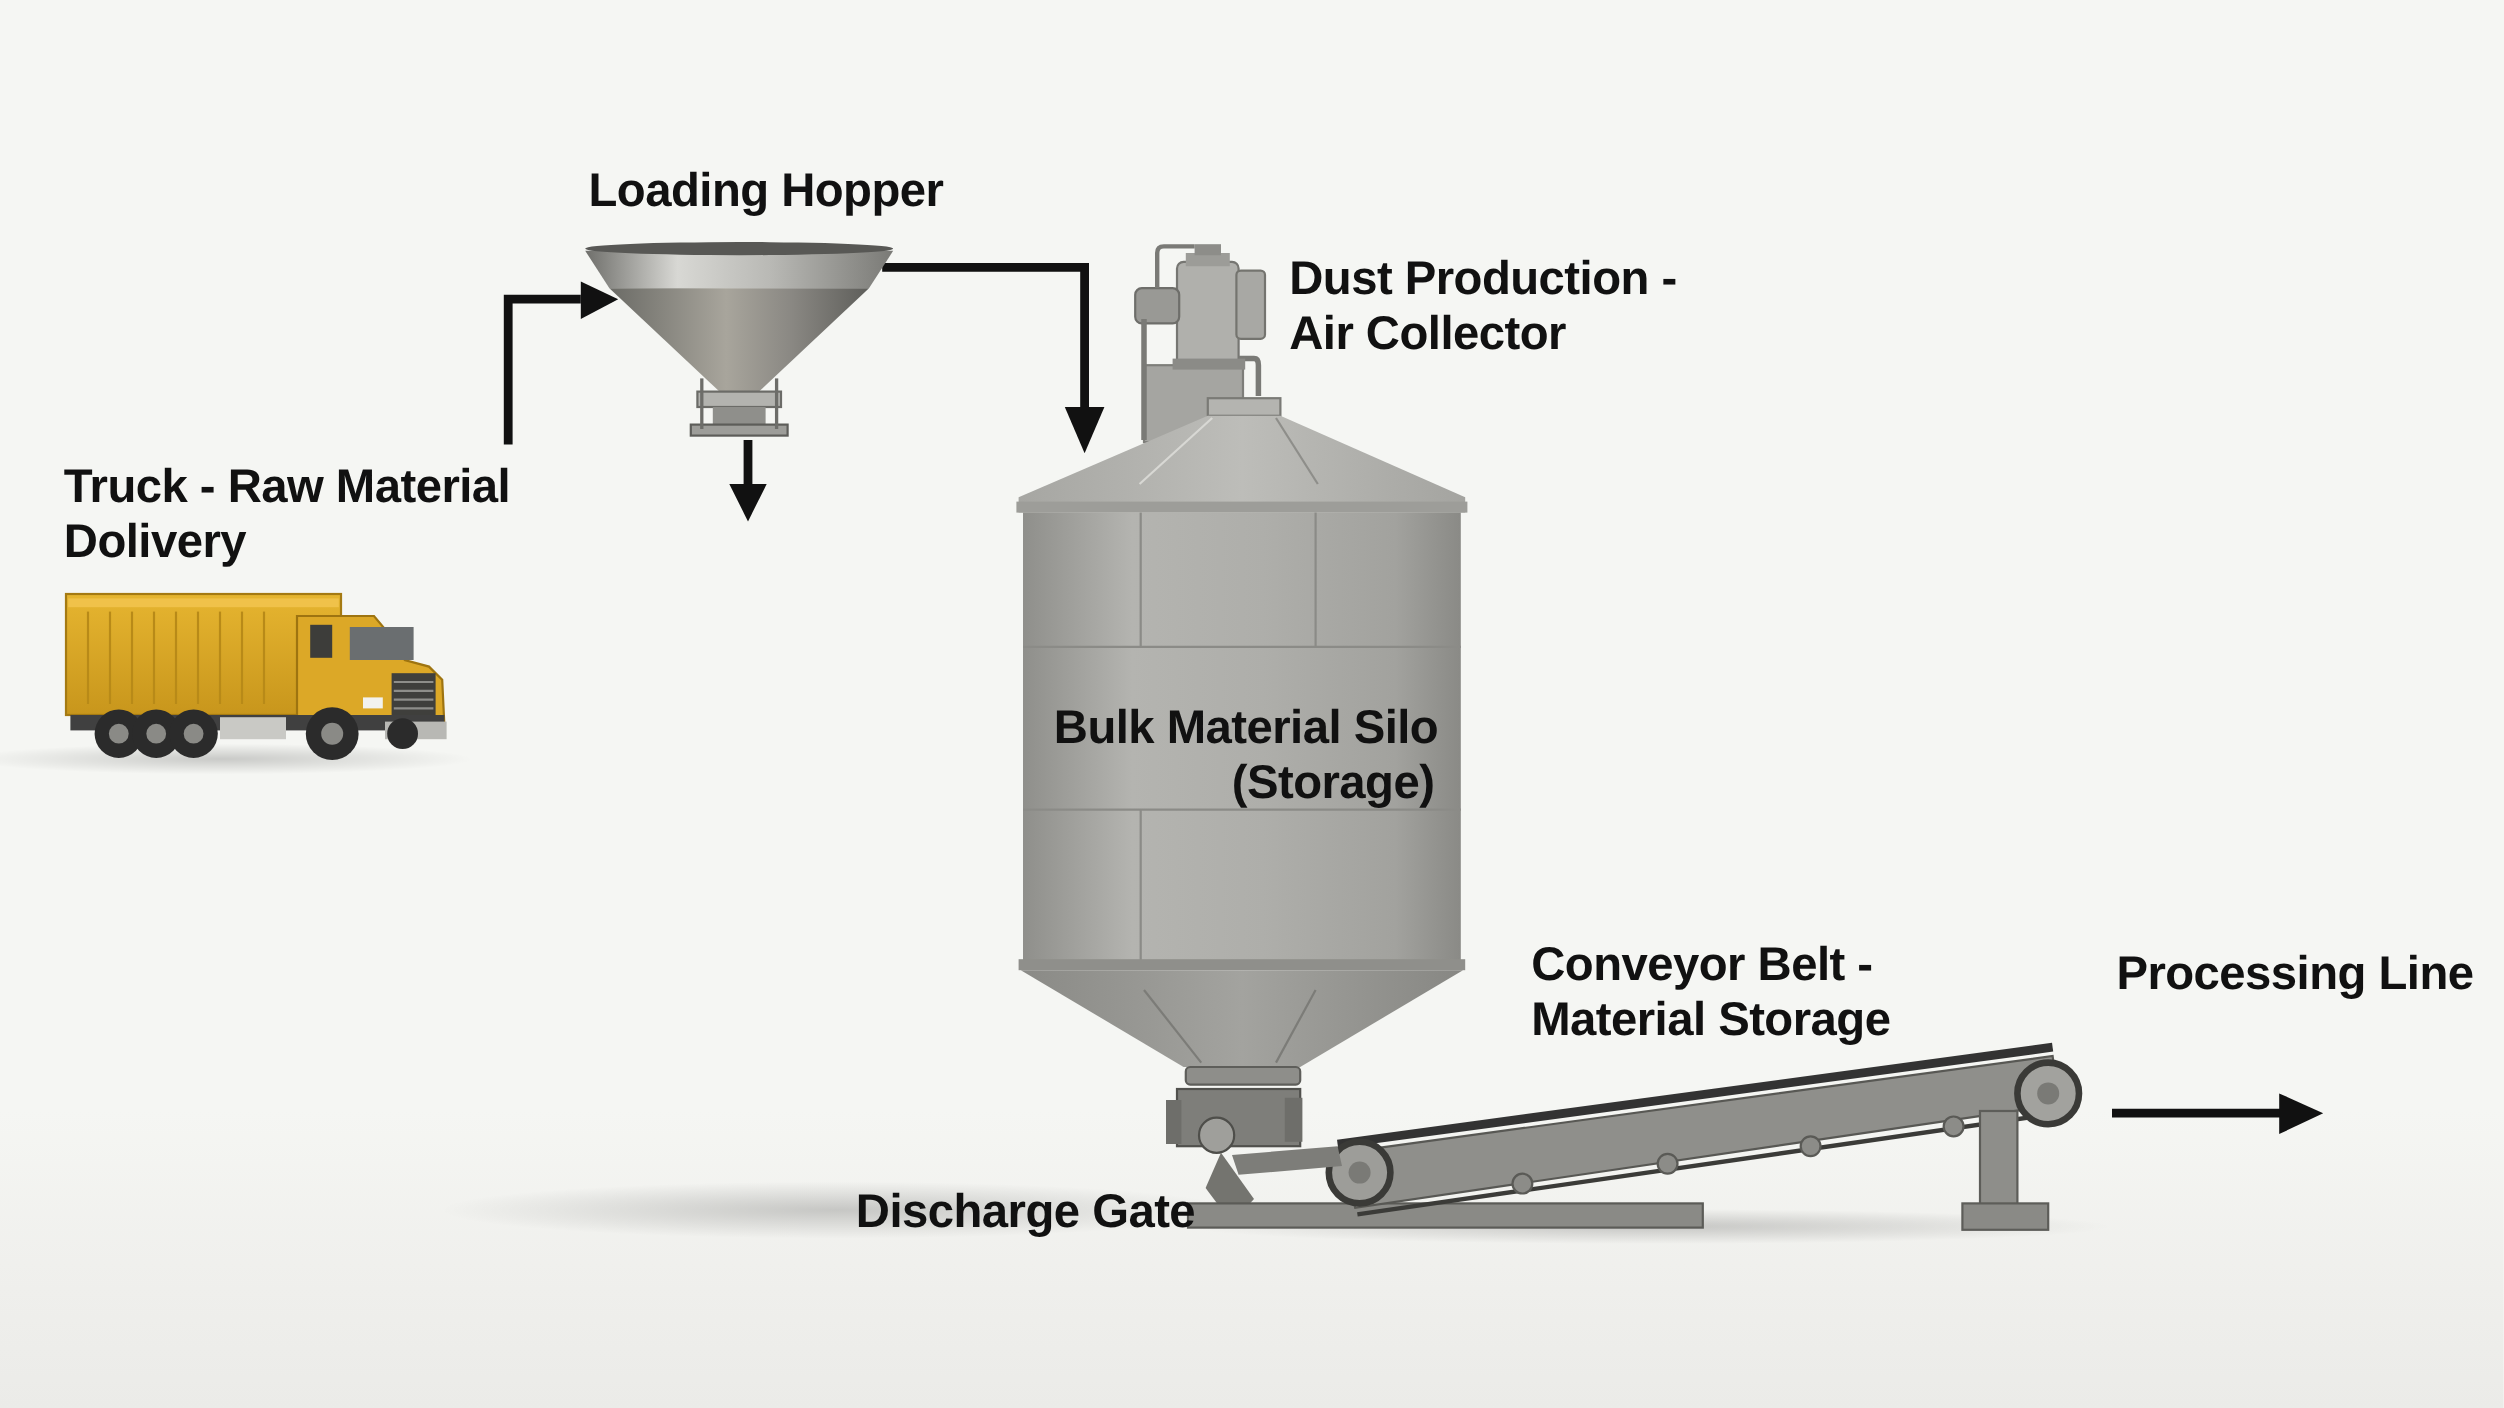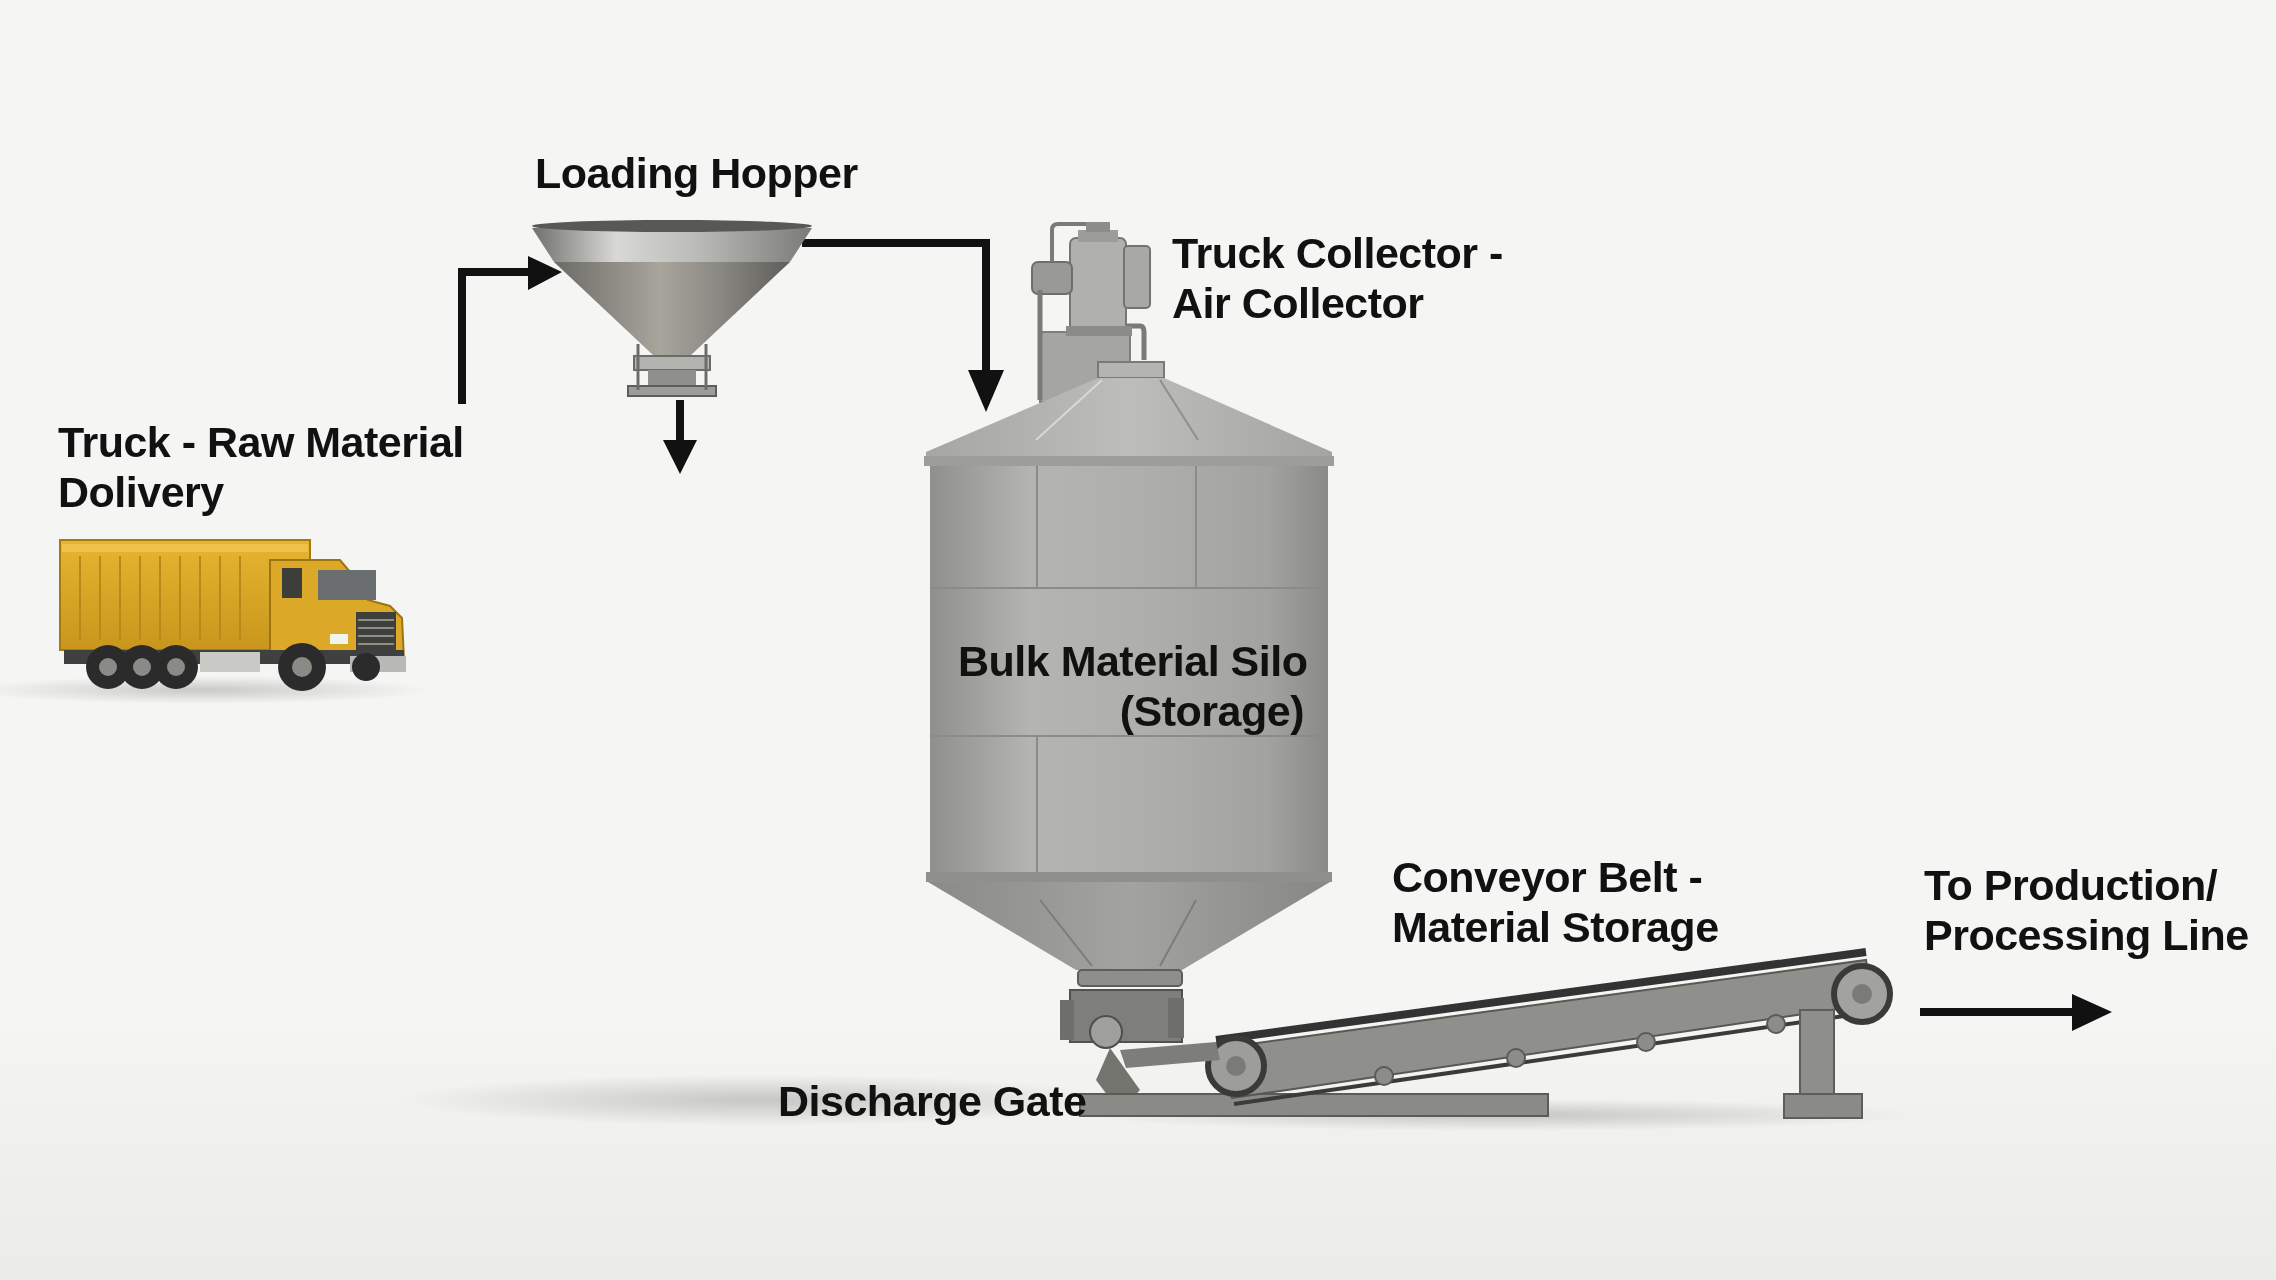--- a/index.html
+++ b/index.html
@@ -220,40 +220,39 @@
 
       <path d="M1120 1050 L1216 1042 L1220 1060 L1126 1068 Z" fill="#7d7d79"></path>
     </g>
   </svg>
 
   <div class="label" style="left:535px; top:148px;">
     <span>Loading Hopper</span>
   </div>
 
   <div class="label" style="left:1172px; top:228px;">
-    <span>Truck Collector -</span>
+    <span>Dust Production -</span>
     <span>Air Collector</span>
   </div>
 
   <div class="label" style="left:58px; top:417px;">
     <span>Truck - Raw Material</span>
     <span>Dolivery</span>
   </div>
 
   <div class="label" style="left:958px; top:636px; text-align:right; width:346px;">
     <span>Bulk Material Silo</span>
     <span>(Storage)</span>
   </div>
 
   <div class="label" style="left:1392px; top:852px;">
     <span>Conveyor Belt -</span>
     <span>Material Storage</span>
   </div>
 
   <div class="label" style="left:1924px; top:860px;">
-    <span>To Production/</span>
     <span>Processing Line</span>
   </div>
 
   <div class="label" style="left:778px; top:1076px;text-align:center;">
     <span>Discharge Gate</span>
   </div>
 </div>
 
 </body></html>

